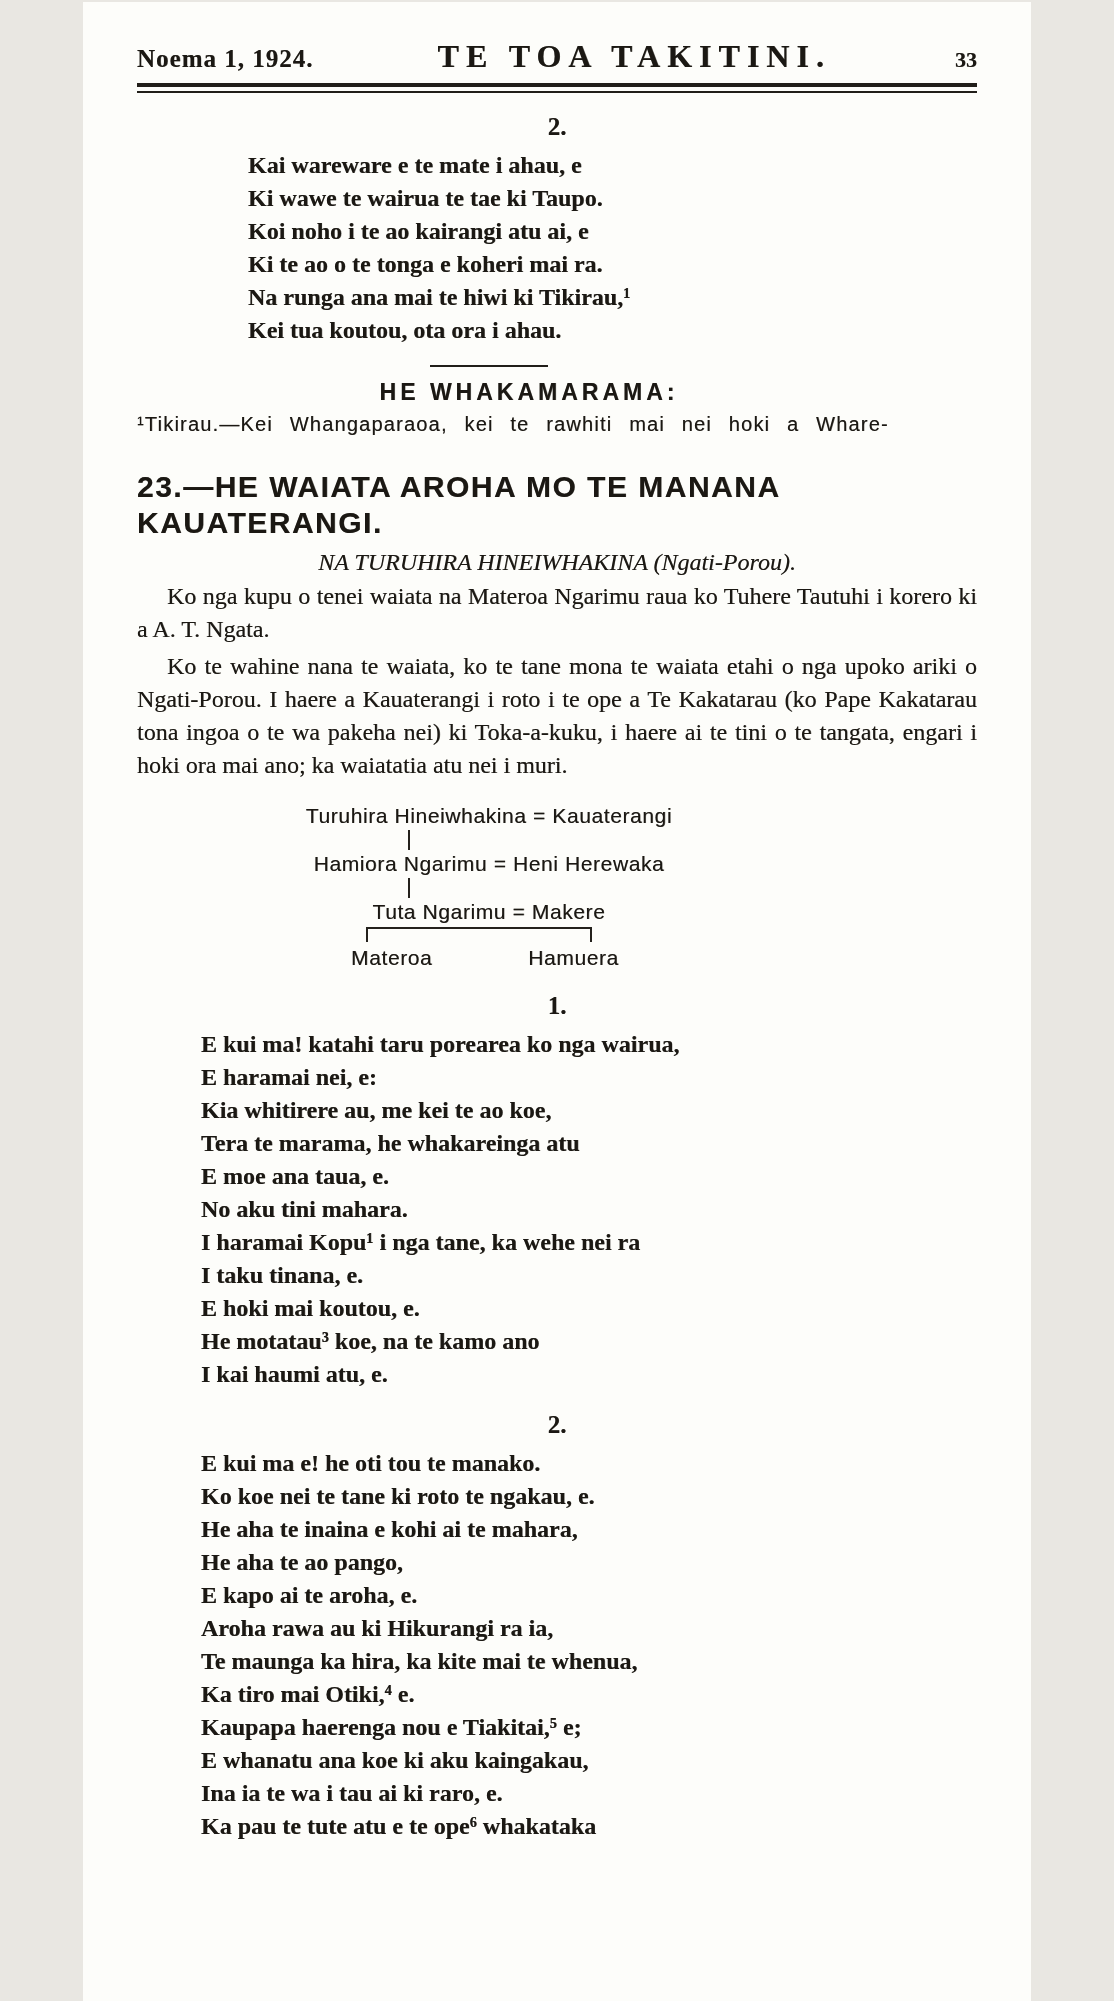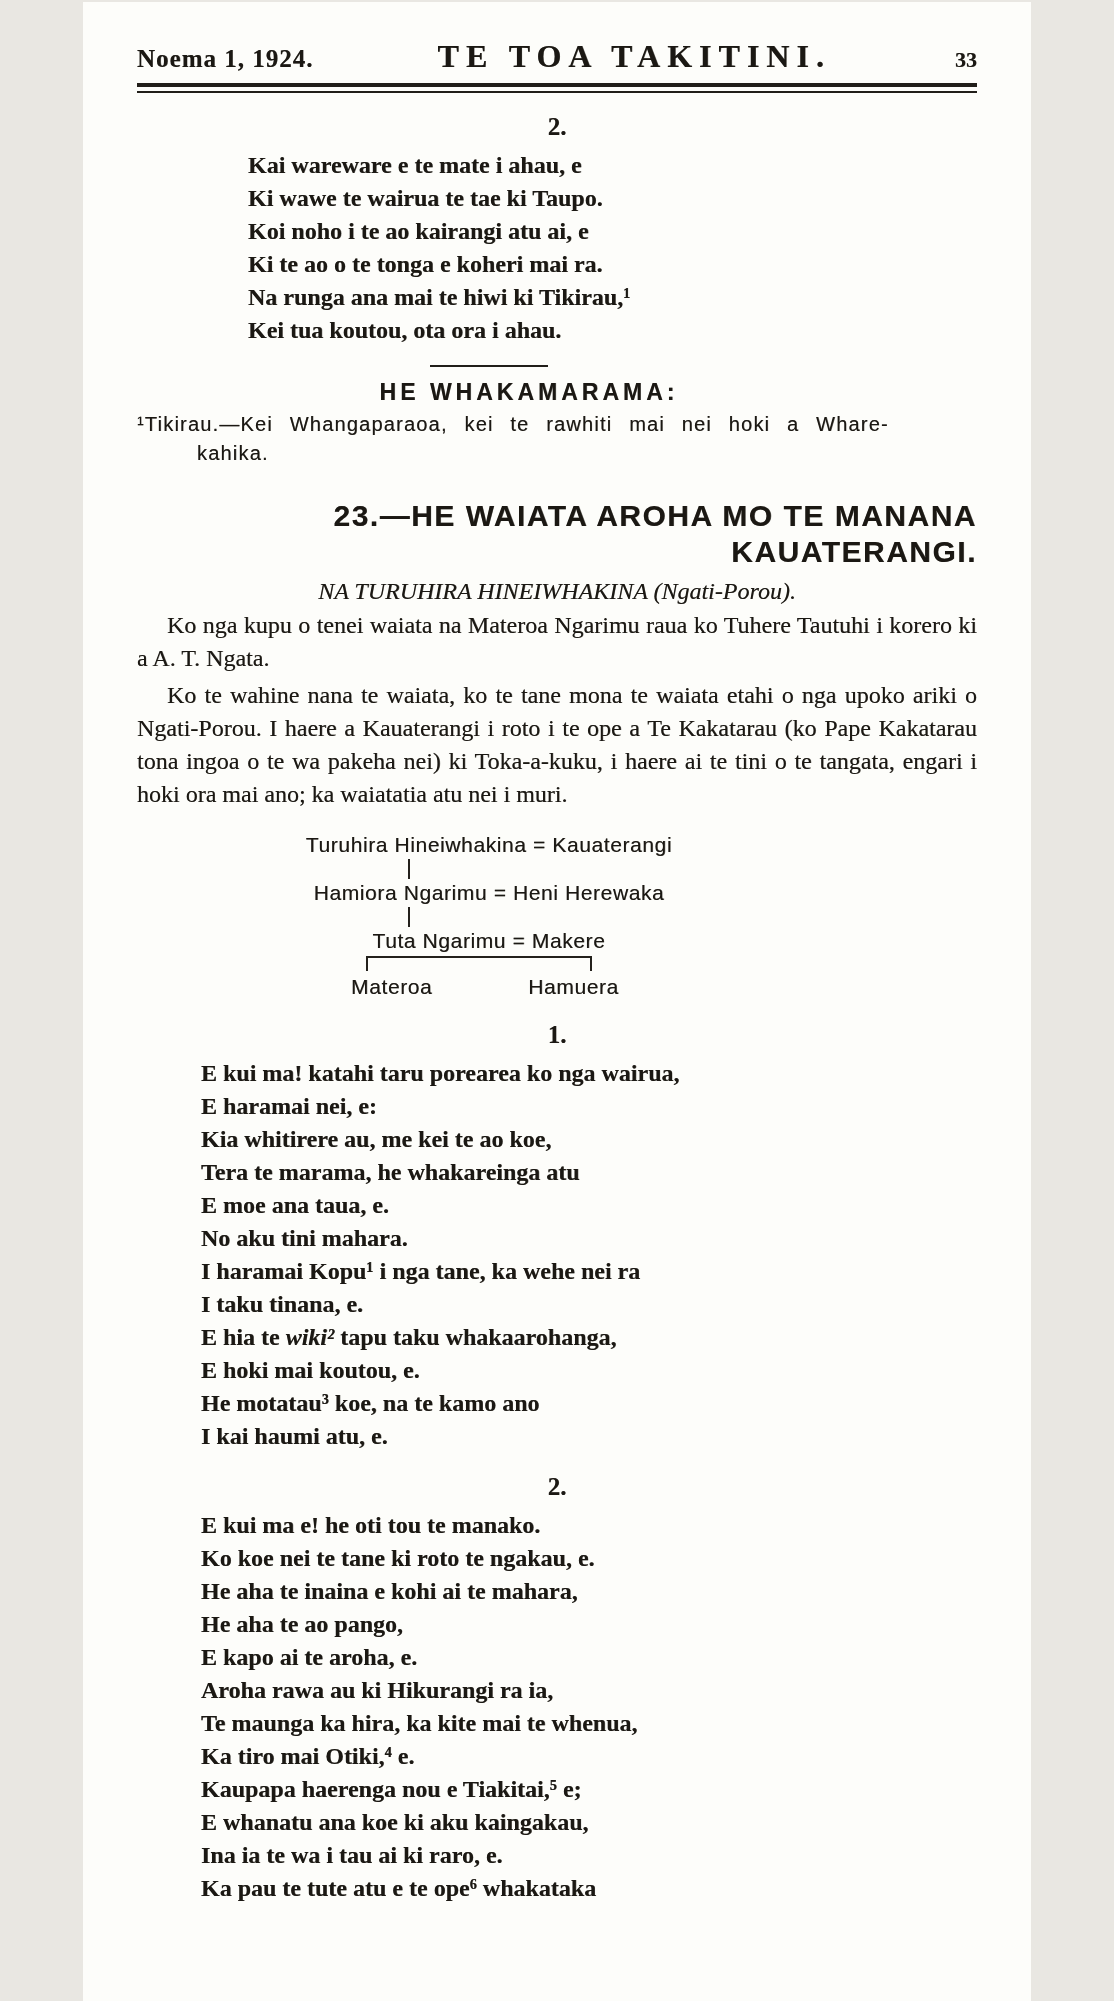--- a/index.html
+++ b/index.html
@@ -27,21 +27,21 @@
   .verse-top{margin-left:111px;}
   .poem{margin-left:64px;}
   .vline{white-space:nowrap;}
   .vline i{font-weight:bold;}
   
   .small-rule{width:118px;border-top:2px solid #211e19;margin:18px auto 12px auto;transform:translateX(-68px);}
   .whak-heading{text-align:center;font-family:"Liberation Sans","DejaVu Sans",sans-serif;font-weight:bold;font-size:23px;letter-spacing:4px;transform:translateX(-28px);}
   .footnote{font-family:"Liberation Sans","DejaVu Sans",sans-serif;font-size:20px;line-height:29px;letter-spacing:1.2px;word-spacing:10px;margin-top:4px;}
   .footnote .cont{margin-left:60px;}
   
-  .article-heading{margin:30px 0 0 0;text-align:right;font-family:"Liberation Sans","DejaVu Sans",sans-serif;font-weight:bold;font-size:30px;line-height:36px;letter-spacing:1.5px;}
+  .article-heading{margin:30px 0 0 0;text-align:left;font-family:"Liberation Sans","DejaVu Sans",sans-serif;font-weight:bold;font-size:30px;line-height:36px;letter-spacing:1.5px;}
   .byline{text-align:center;font-size:24px;margin-top:8px;font-style:italic;}
   .para{margin:4px 0 0 0;font-size:24px;line-height:33px;text-align:justify;text-indent:30px;}
   
   .genealogy{margin-top:20px;font-family:"Liberation Sans","DejaVu Sans",sans-serif;font-size:21px;letter-spacing:0.6px;text-align:center;transform:translateX(-68px);}
   .gen-row{line-height:28px;}
   .gen-conn{width:2px;height:20px;background:#24211c;margin:0 auto;transform:translateX(-80px);}
   .gen-bracket{width:222px;height:13px;border-top:2px solid #24211c;border-left:2px solid #24211c;border-right:2px solid #24211c;margin:1px auto 2px auto;transform:translateX(-10px);}
   .gen-children{display:flex;justify-content:center;gap:96px;line-height:28px;transform:translateX(-4px);}
 </style>
 </head>
@@ -63,21 +63,20 @@
     <div class="vline">Koi noho i te ao kairangi atu ai, e</div>
     <div class="vline">Ki te ao o te tonga e koheri mai ra.</div>
     <div class="vline">Na runga ana mai te hiwi ki Tikirau,¹</div>
     <div class="vline">Kei tua koutou, ota ora i ahau.</div>
   </div>
 
   <div class="small-rule"></div>
   <div class="whak-heading">HE WHAKAMARAMA:</div>
   <div class="footnote">
     <div>¹Tikirau.—Kei Whangaparaoa, kei te rawhiti mai nei hoki a Whare-</div>
-    <div class="cont">kahika.</div>
   </div>
 
   <div class="article-heading">
     <div>23.—HE WAIATA AROHA MO TE MANANA</div>
     <div>KAUATERANGI.</div>
   </div>
   <div class="byline">NA TURUHIRA HINEIWHAKINA (Ngati-Porou).</div>
   <p class="para">Ko nga kupu o tenei waiata na Materoa Ngarimu raua ko Tuhere Tautuhi i korero ki a A. T. Ngata.</p>
   <p class="para">Ko te wahine nana te waiata, ko te tane mona te waiata etahi o nga upoko ariki o Ngati-Porou. I haere a Kauaterangi i roto i te ope a Te Kakatarau (ko Pape Kakatarau tona ingoa o te wa pakeha nei) ki Toka-a-kuku, i haere ai te tini o te tangata, engari i hoki ora mai ano; ka waiatatia atu nei i muri.</p>
 
@@ -97,21 +96,20 @@
   <div class="sec-num">1.</div>
   <div class="verse poem">
     <div class="vline">E kui ma! katahi taru porearea ko nga wairua,</div>
     <div class="vline">E haramai nei, e:</div>
     <div class="vline">Kia whitirere au, me kei te ao koe,</div>
     <div class="vline">Tera te marama, he whakareinga atu</div>
     <div class="vline">E moe ana taua, e.</div>
     <div class="vline">No aku tini mahara.</div>
     <div class="vline">I haramai Kopu¹ i nga tane, ka wehe nei ra</div>
     <div class="vline">I taku tinana, e.</div>
-    <div class="vline"><span>E hia te </span><i>wiki²</i><span> tapu taku whakaarohanga,</span></div>
     <div class="vline">E hoki mai koutou, e.</div>
     <div class="vline">He motatau³ koe, na te kamo ano</div>
     <div class="vline">I kai haumi atu, e.</div>
   </div>
 
   <div class="sec-num">2.</div>
   <div class="verse poem">
     <div class="vline">E kui ma e! he oti tou te manako.</div>
     <div class="vline">Ko koe nei te tane ki roto te ngakau, e.</div>
     <div class="vline">He aha te inaina e kohi ai te mahara,</div>

